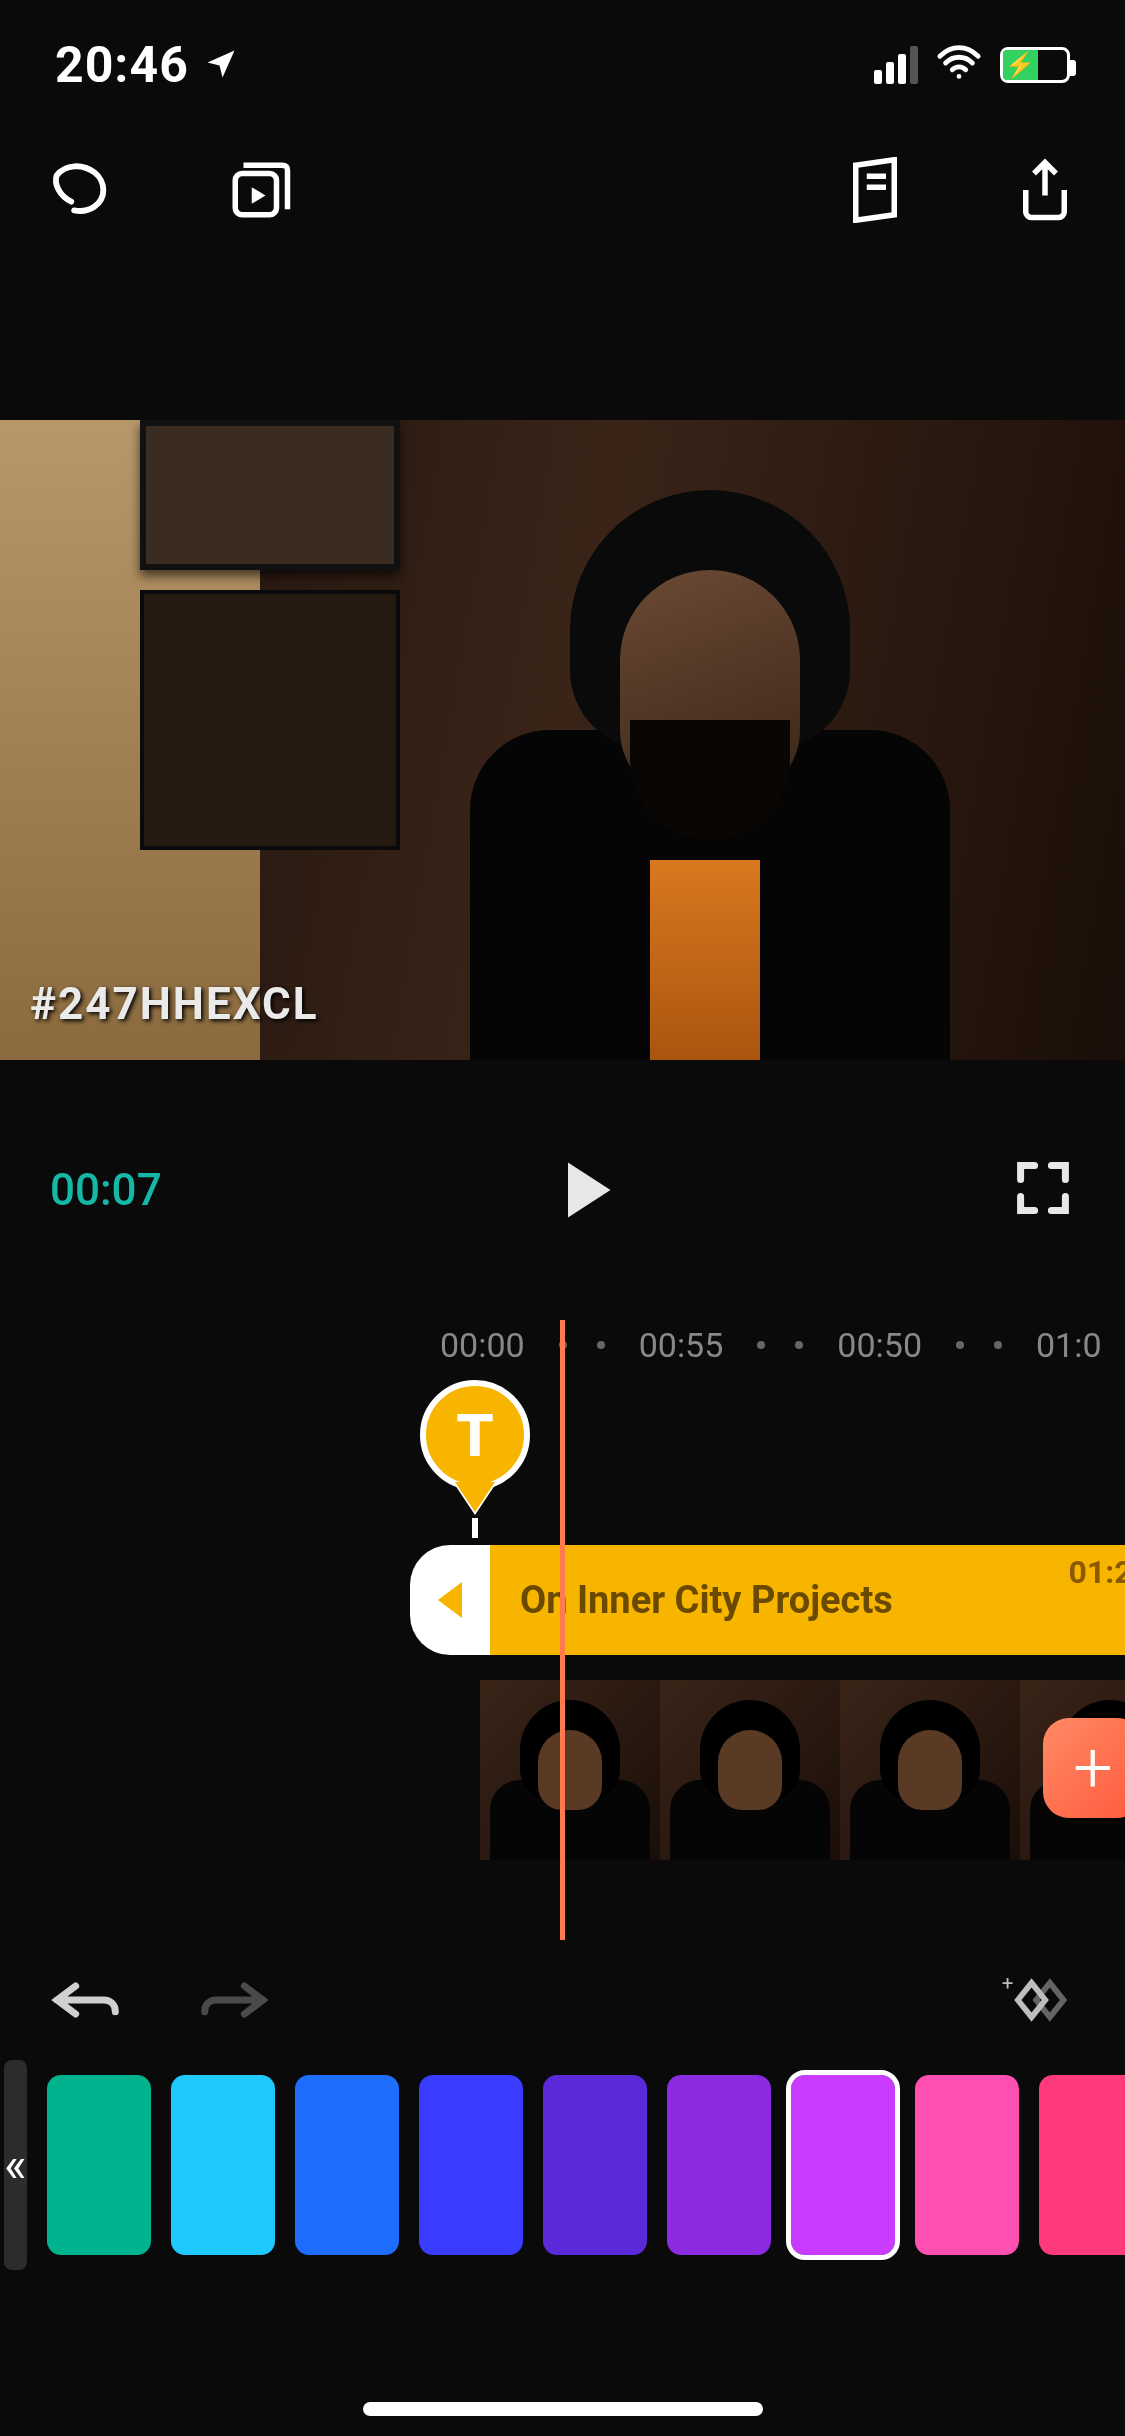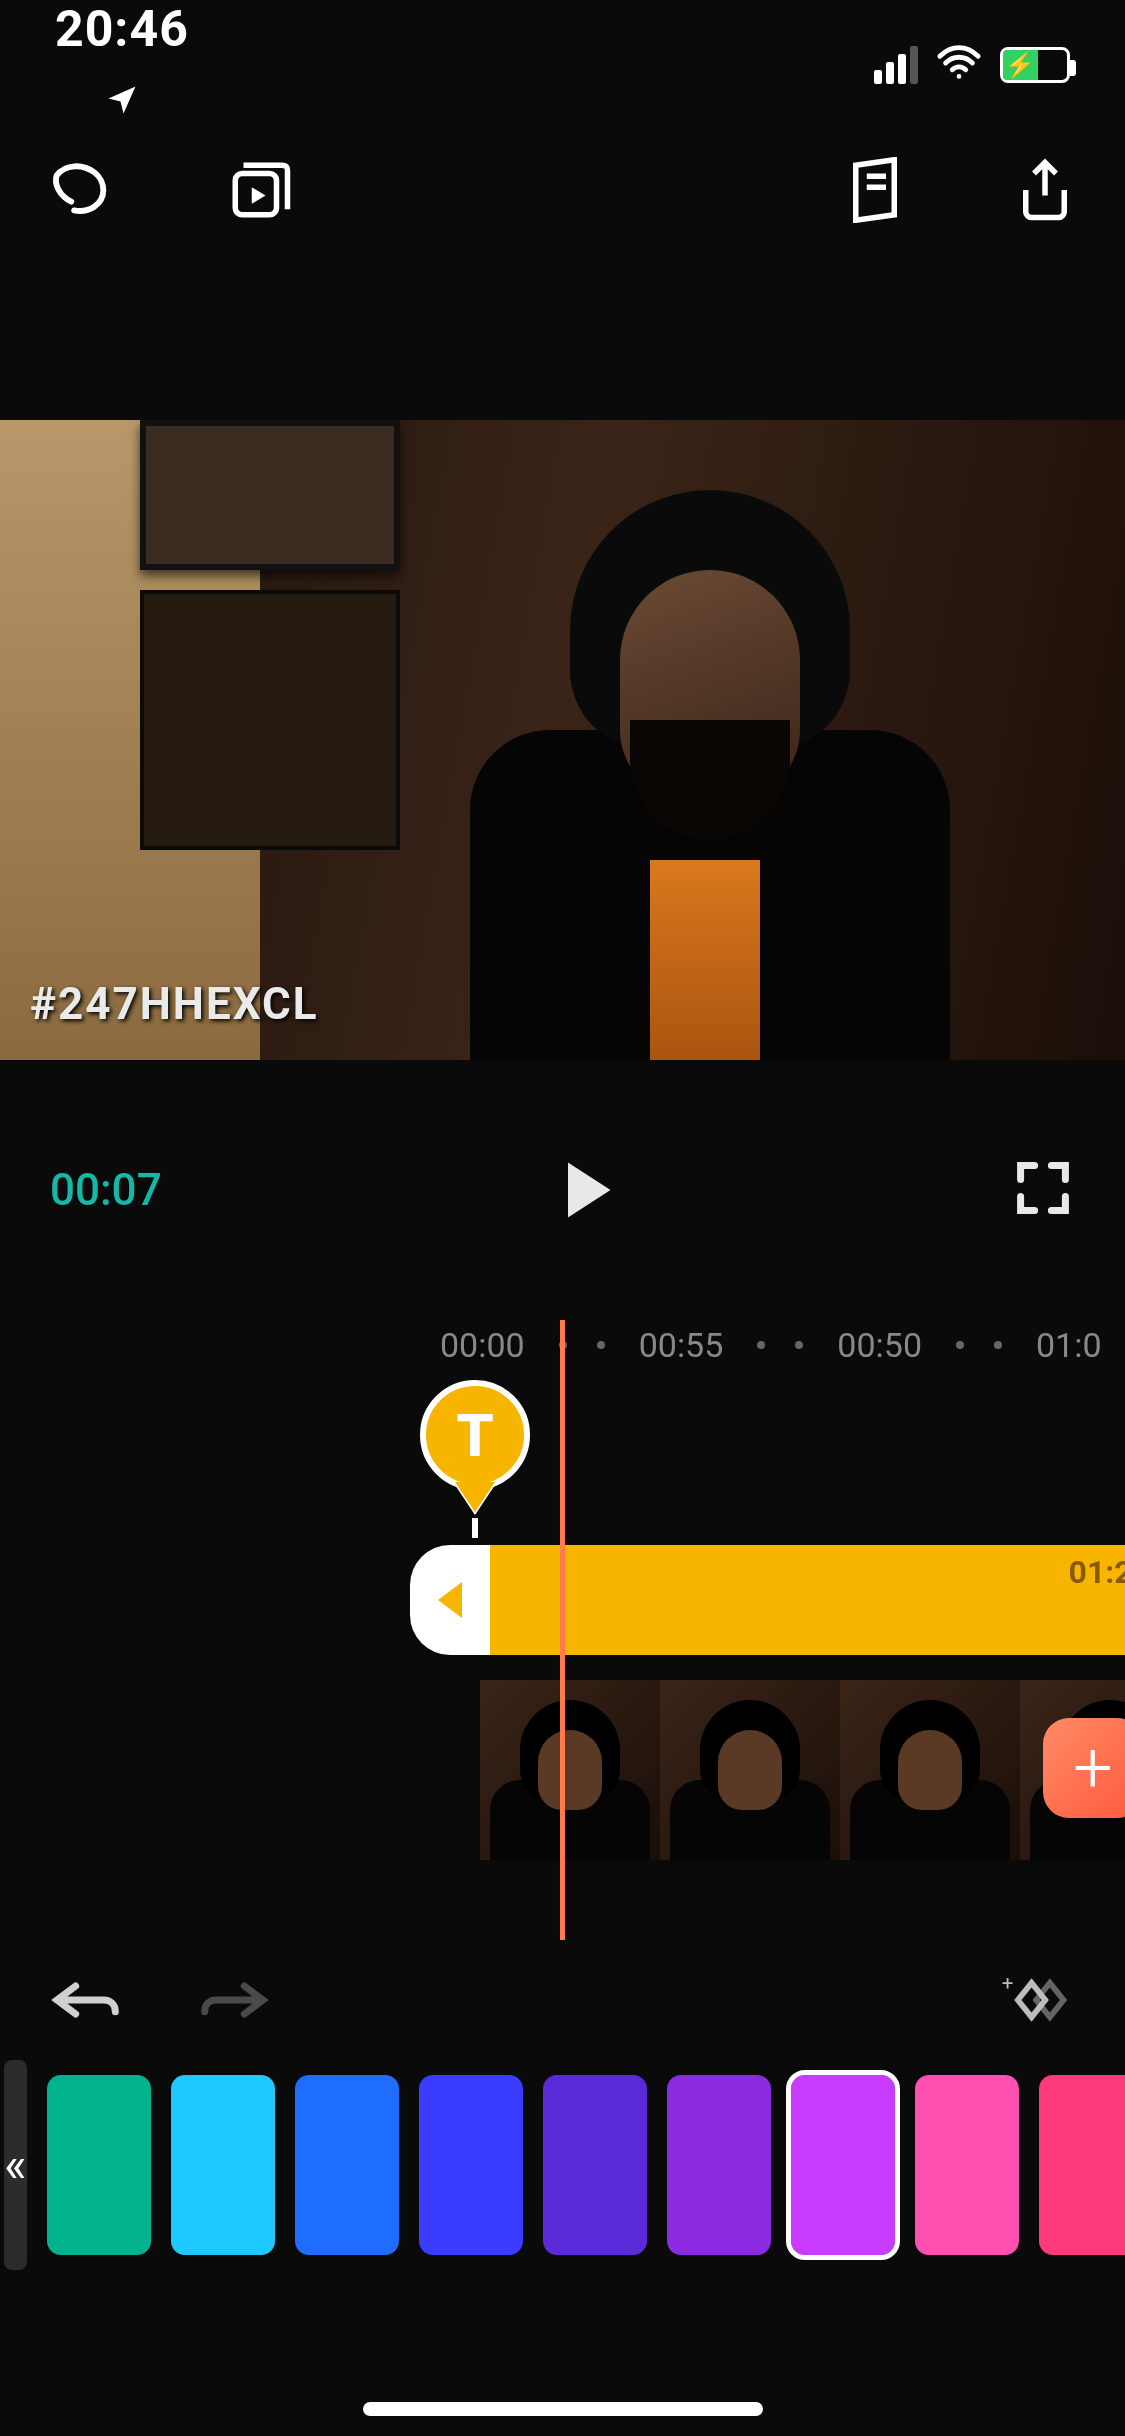--- a/index.html
+++ b/index.html
@@ -14,21 +14,21 @@
   }
 
   
   .status-bar {
     height: 130px;
     display: flex;
     align-items: center;
     justify-content: space-between;
     padding: 0 55px;
   }
-  .status-left { display:flex; align-items:center; gap:14px; font-size:50px; font-weight:700; letter-spacing:1px;flex-direction:column; }
+  .status-left { display:flex; align-items:center; gap:14px; font-size:50px; font-weight:700; letter-spacing:1px; }
   .status-right { display:flex; align-items:center; gap:18px; }
   .signal-bars { display:flex; align-items:flex-end; gap:4px; }
   .signal-bars span { width:8px; background:#fff; border-radius:2px; }
   .signal-bars span:nth-child(1){height:14px}
   .signal-bars span:nth-child(2){height:22px}
   .signal-bars span:nth-child(3){height:30px}
   .signal-bars span:nth-child(4){height:38px; background:#555}
   .wifi-icon svg { width:46px; height:46px; }
   .battery {
     width:70px; height:36px; border:3px solid #fff; border-radius:8px;
@@ -367,20 +367,21 @@
 
   <div class="text-marker">
     <div class="bubble">T</div>
     <div class="tail"></div>
     <div class="tick-line"></div>
   </div>
 
   <div class="caption-track">
     <div class="caption-handle"></div>
     <div class="caption-clip">
+      <span>On Inner City  Projects</span>
       <span class="duration">01:25</span>
     </div>
   </div>
 
   <div class="video-track">
     <div class="video-thumb">
       <div class="mini-jacket"></div>
         <div class="mini-hood"></div>
         <div class="mini-face"></div>
     </div>

